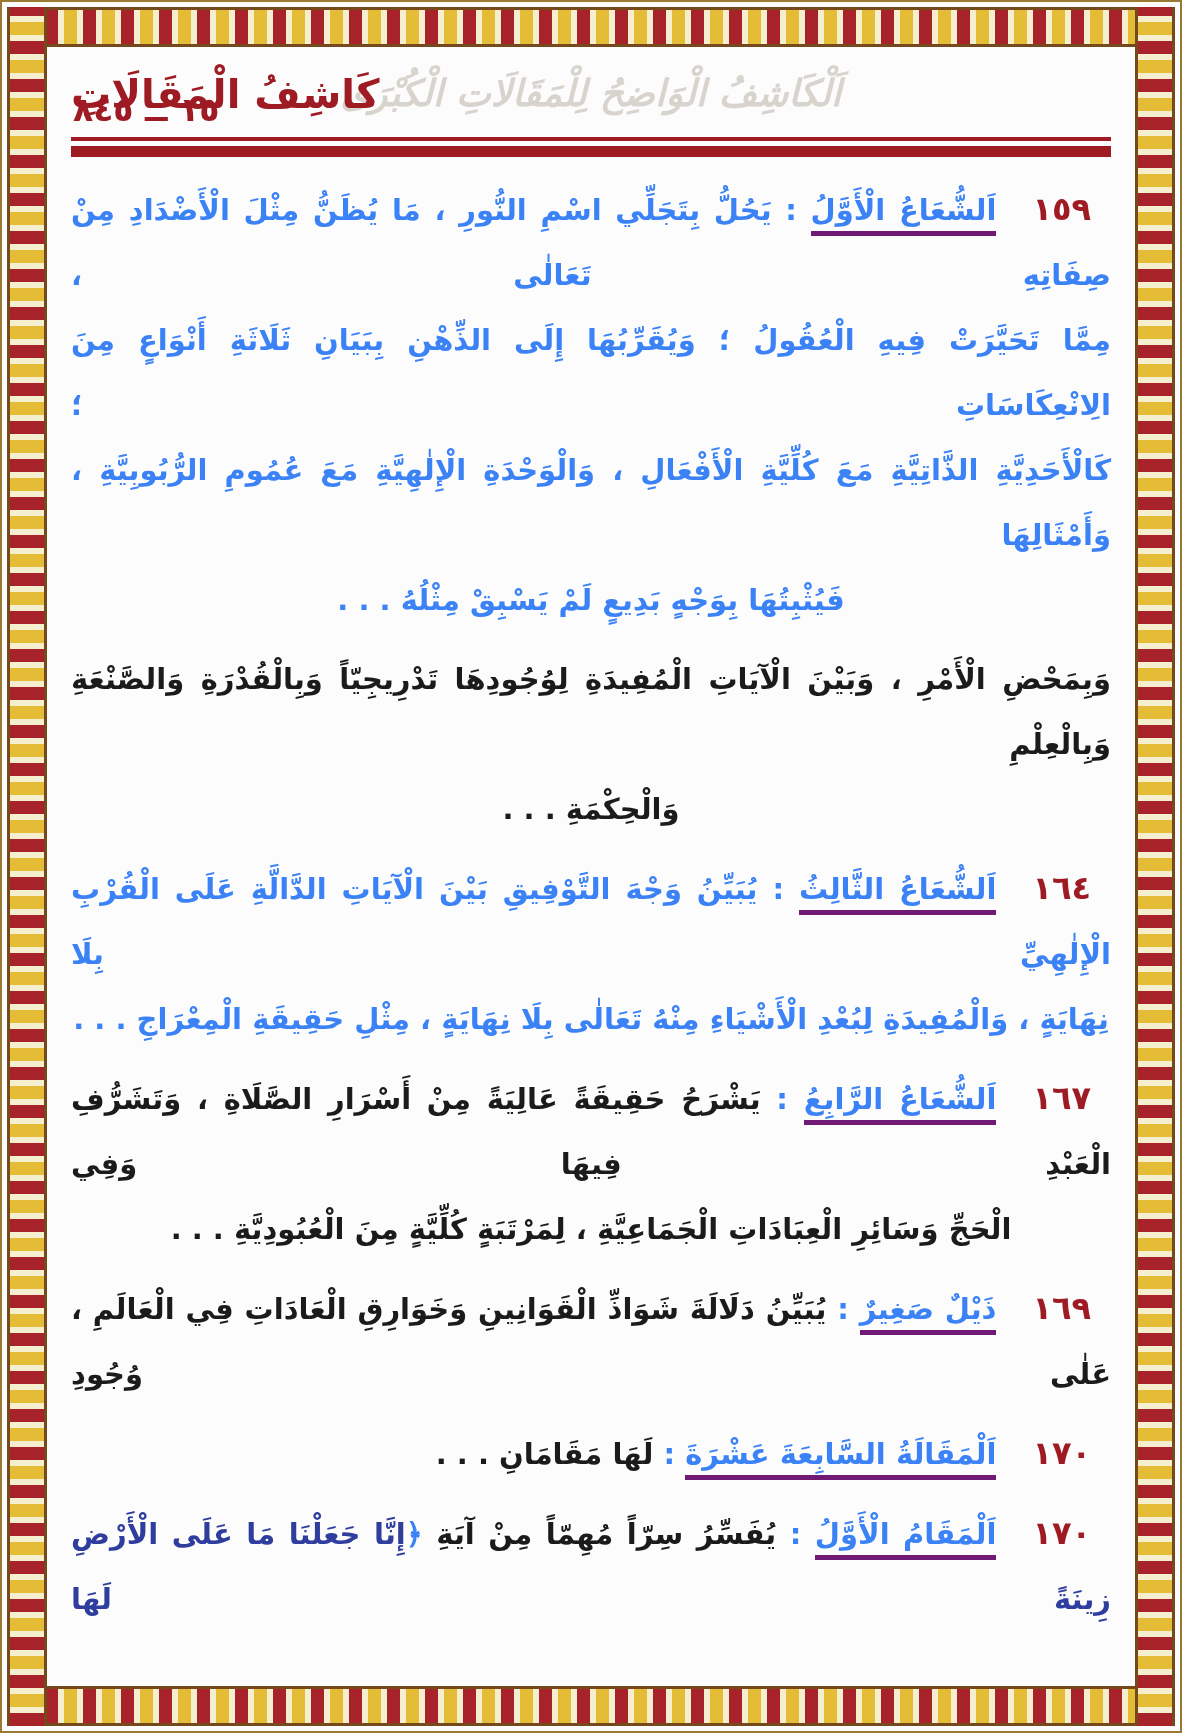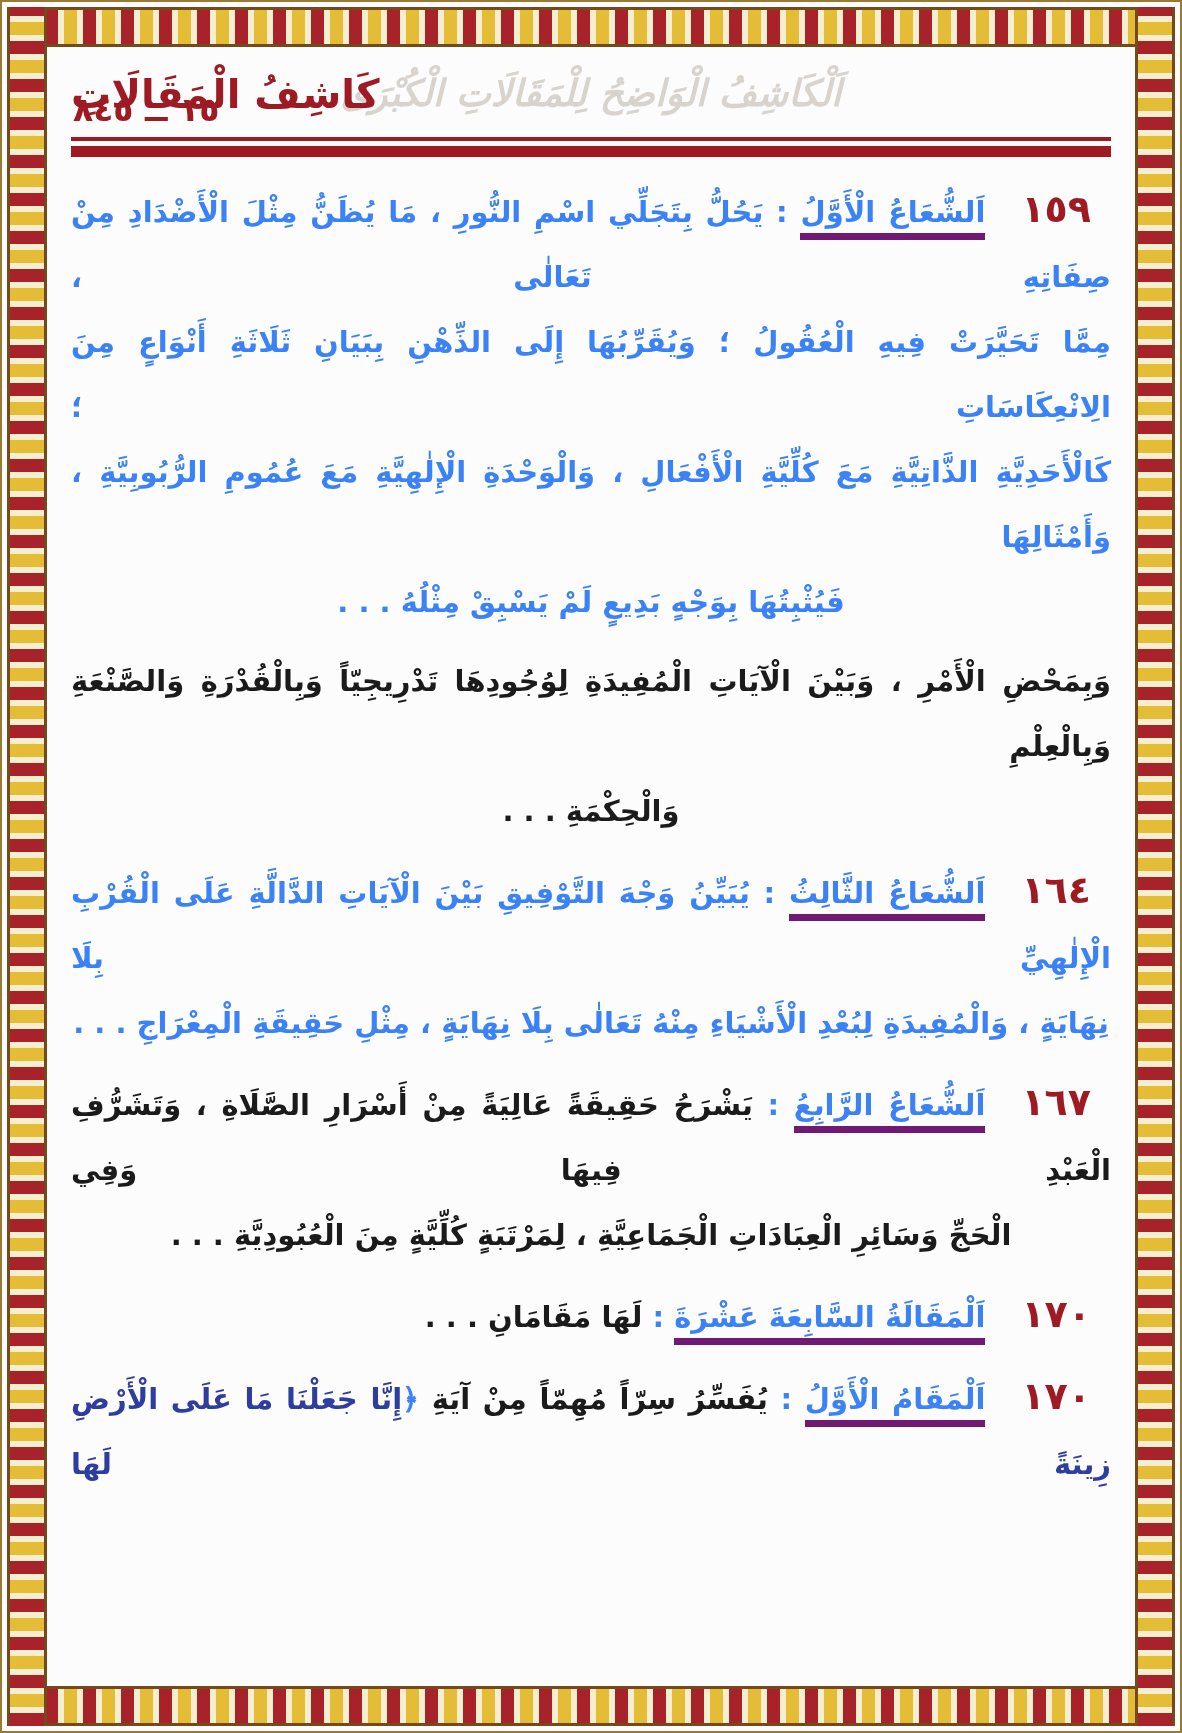--- a/index.html
+++ b/index.html
@@ -61,25 +61,25 @@
 
   .entries{}
   .entry{margin-bottom:14px;}
   .line{
     font-size:29px;line-height:65px;
     text-align:justify;text-align-last:justify;
   }
   .line.center{text-align:center;text-align-last:center;}
   .line.start{text-align:start;text-align-last:start;}
   .num{
-    color:#9e1b24;font-size:38px;
+    color:#9e1b24;font-size:32px;
     margin-left:36px;margin-right:20px;
     letter-spacing:2px;
   }
-  .seg.u{border-bottom:7px solid #701a75;padding-bottom:4px;}
+  .seg.u{border-bottom:5px solid #701a75;padding-bottom:4px;}
 </style>
 </head>
 <body>
 
 <div class="page">
 
   <div class="fs fs-top"></div>
   <div class="fs fs-bottom"></div>
   <div class="fs fs-left"></div>
   <div class="fs fs-right"></div>
@@ -110,20 +110,21 @@
         </div>
         <div class="entry">
           <div class="line justify"><span class="num">١٦٤</span><span class="seg c-red u">اَلشُّعَاعُ الثَّالِثُ</span><span class="seg c-red"> : </span><span class="seg c-red">يُبَيِّنُ وَجْهَ التَّوْفِيقِ بَيْنَ الْآيَاتِ الدَّالَّةِ عَلَى الْقُرْبِ الْإِلٰهِيِّ بِلَا</span></div>
           <div class="line center"><span class="seg c-red">نِهَايَةٍ ، وَالْمُفِيدَةِ لِبُعْدِ الْأَشْيَاءِ مِنْهُ تَعَالٰى بِلَا نِهَايَةٍ ، مِثْلِ حَقِيقَةِ الْمِعْرَاجِ . . .</span></div>
         </div>
         <div class="entry">
           <div class="line justify"><span class="num">١٦٧</span><span class="seg c-red u">اَلشُّعَاعُ الرَّابِعُ</span><span class="seg c-red"> : </span><span class="seg c-black">يَشْرَحُ حَقِيقَةً عَالِيَةً مِنْ أَسْرَارِ الصَّلَاةِ ، وَتَشَرُّفِ الْعَبْدِ فِيهَا وَفِي</span></div>
           <div class="line center"><span class="seg c-black">الْحَجِّ وَسَائِرِ الْعِبَادَاتِ الْجَمَاعِيَّةِ ، لِمَرْتَبَةٍ كُلِّيَّةٍ مِنَ الْعُبُودِيَّةِ . . .</span></div>
         </div>
         <div class="entry">
+          <div class="line justify"><span class="num">١٦٩</span><span class="seg c-red u">ذَيْلٌ صَغِيرٌ</span><span class="seg c-red"> : </span><span class="seg c-black">يُبَيِّنُ دَلَالَةَ شَوَاذِّ الْقَوَانِينِ وَخَوَارِقِ الْعَادَاتِ فِي الْعَالَمِ ، عَلٰى وُجُودِ</span></div>
         </div>
         <div class="entry">
           <div class="line start"><span class="num">١٧٠</span><span class="seg c-red u">اَلْمَقَالَةُ السَّابِعَةَ عَشْرَةَ</span><span class="seg c-red"> : </span><span class="seg c-black">لَهَا مَقَامَانِ . . .</span></div>
         </div>
         <div class="entry">
           <div class="line justify"><span class="num">١٧٠</span><span class="seg c-red u">اَلْمَقَامُ الْأَوَّلُ</span><span class="seg c-red"> : </span><span class="seg c-black">يُفَسِّرُ سِرّاً مُهِمّاً مِنْ آيَةِ </span><span class="seg c-red">﴿</span><span class="seg c-blue">إِنَّا جَعَلْنَا مَا عَلَى الْأَرْضِ زِينَةً لَهَا</span></div>
         </div>
       </div>
 
   </div>

